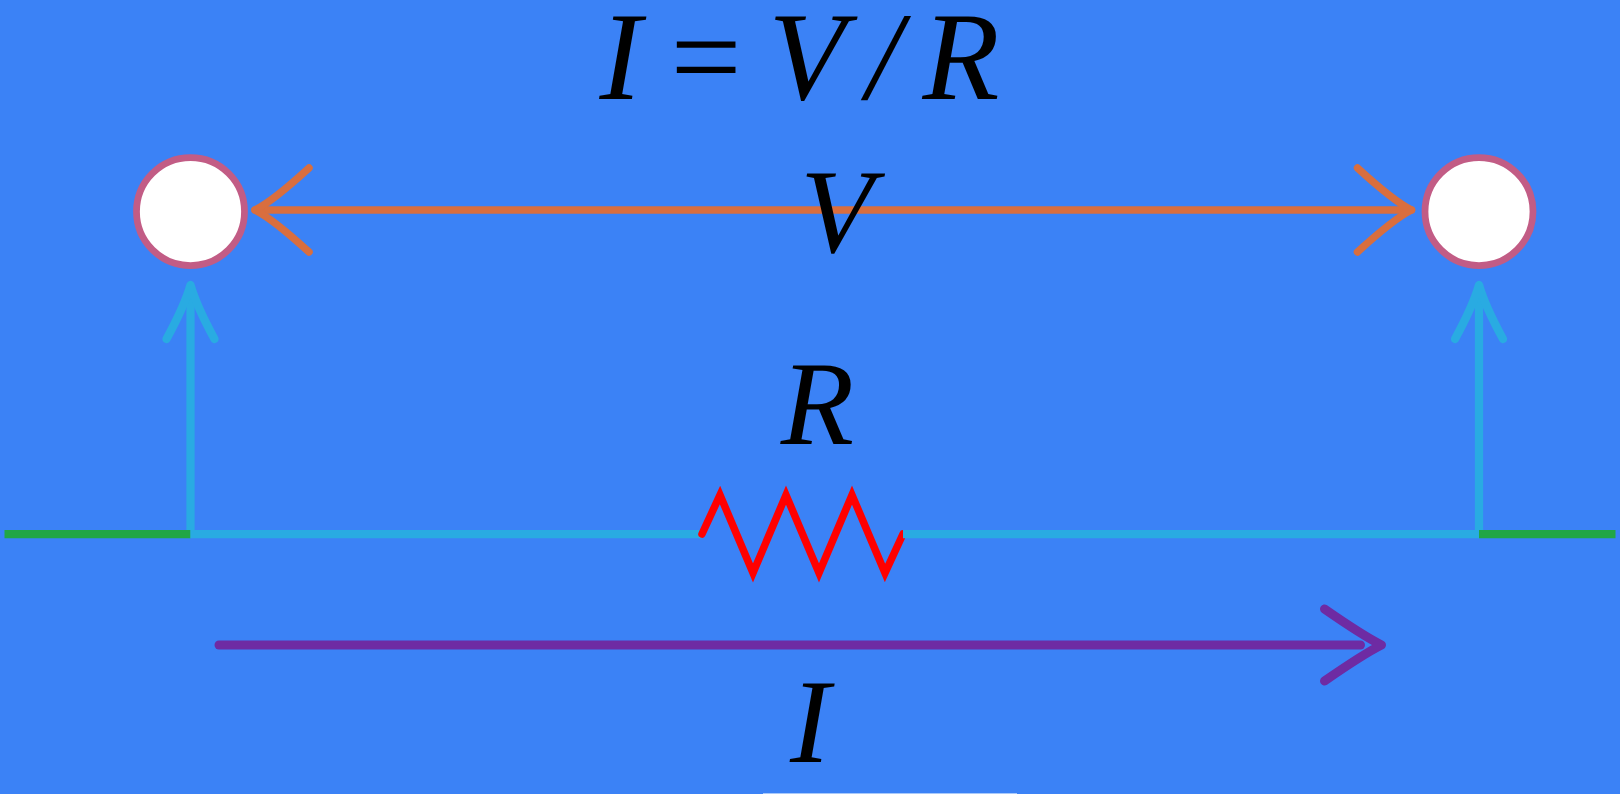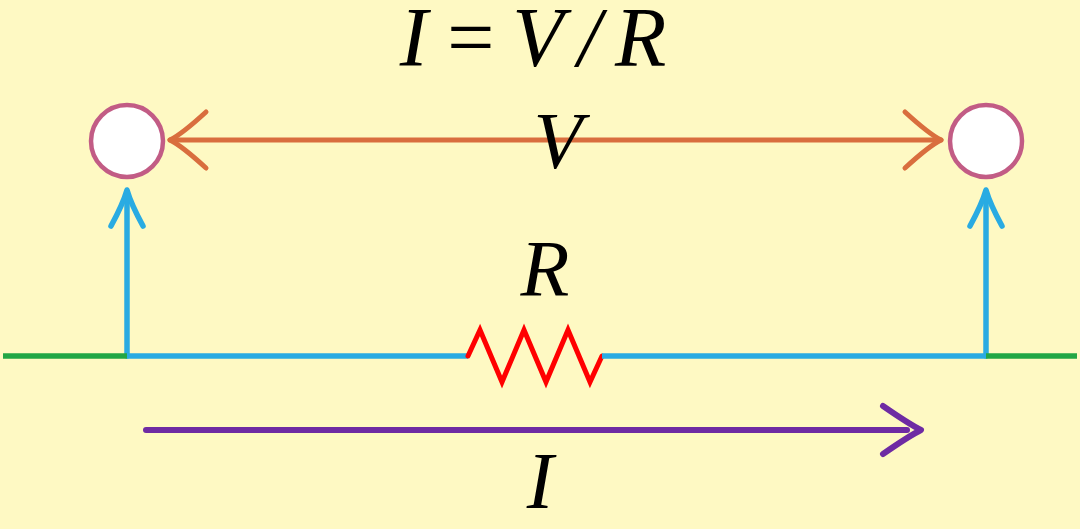--- a/index.html
+++ b/index.html
@@ -5,21 +5,21 @@
   html, body {
     margin: 0;
     padding: 0;
     background: #ffffff;
     font-family: "Liberation Serif", "DejaVu Serif", serif;
   }
   .stage {
     position: relative;
     width: 1080px;
     height: 529px;
-    background: #fef9c3;
+    background: #3b82f6;
     overflow: hidden;
   }
   svg { display: block; }
 
   .lbl {
     font-family: "Liberation Serif", "DejaVu Serif", serif;
     font-style: italic;
     fill: var(--color-text, #000000);
   }
   .formula {

